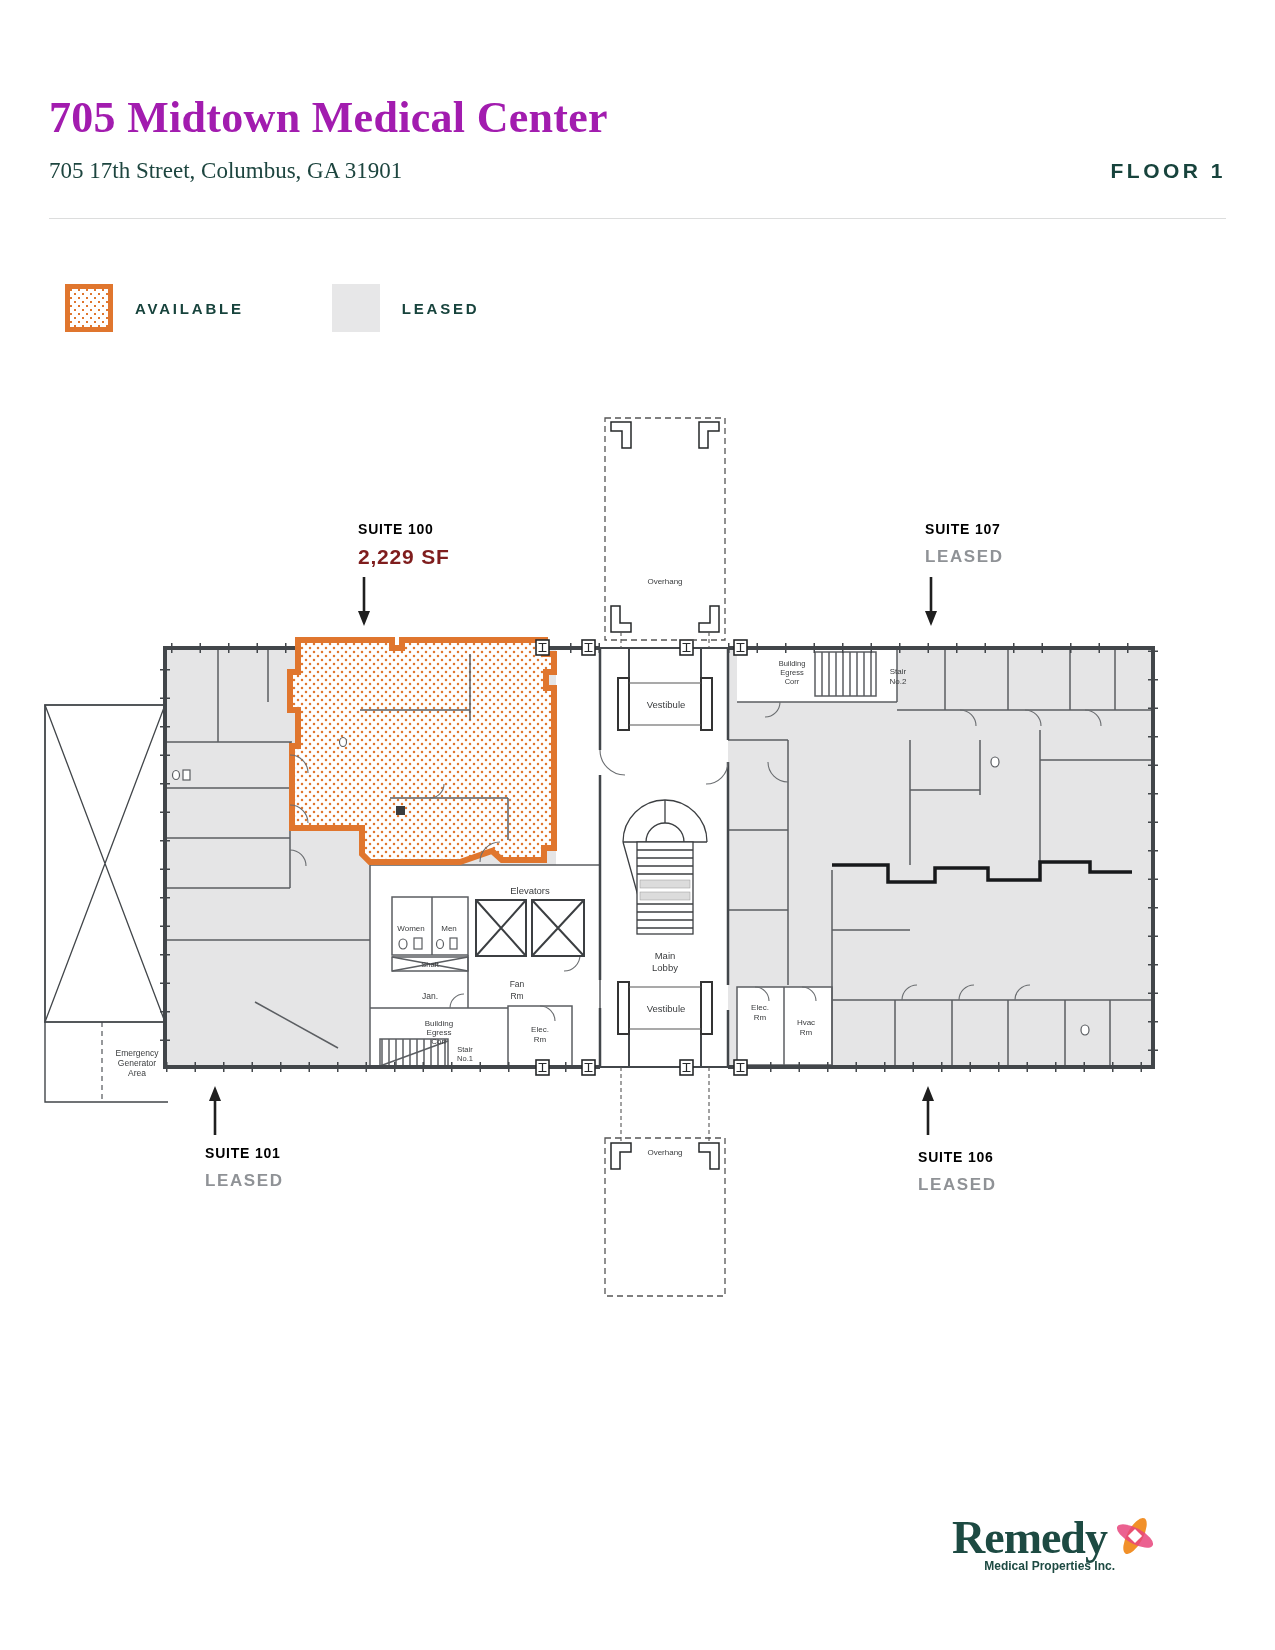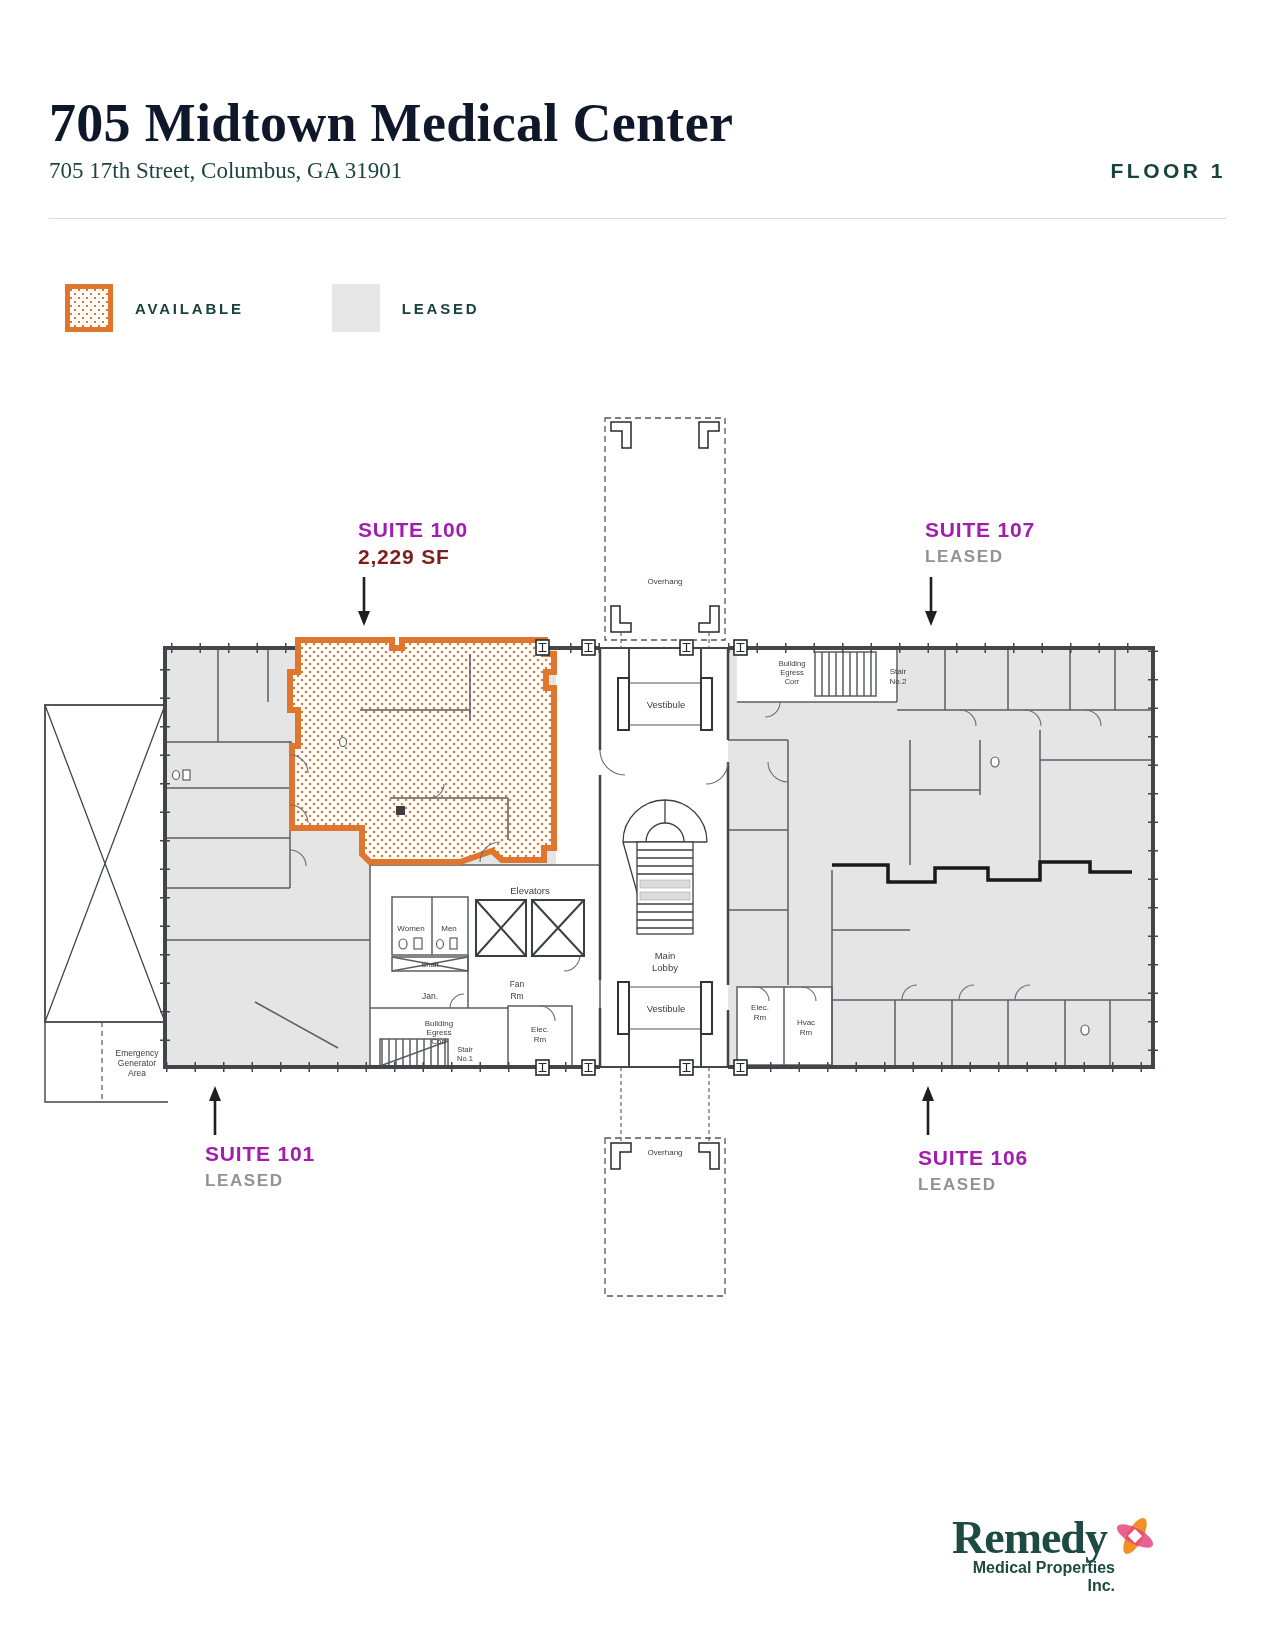--- a/index.html
+++ b/index.html
@@ -1,46 +1,46 @@
 <!DOCTYPE html>
 <html><head>
 <meta charset="utf-8">
 <style>
   html,body{margin:0;padding:0;background:#fff;}
   .page{position:relative;width:1275px;height:1650px;background:#fff;overflow:hidden;
         font-family:"Liberation Sans",sans-serif;color:#17433c;}
   .title{position:absolute;left:49px;top:92px;margin:0;
-         font-family:"Liberation Serif",serif;font-weight:700;font-size:54px;
-         letter-spacing:.3px;color:#0f172a;text-align:right;}
+         font-family:"Liberation Serif",serif;font-weight:700;font-size:44px;
+         letter-spacing:.3px;color:#a21caf;text-align:right;}
   .address{position:absolute;left:49px;top:158px;font-size:23px;color:#1d453f;font-family:Liberation Serif, serif;}
   .floor{position:absolute;right:49px;top:159px;font-size:21px;font-weight:700;
          letter-spacing:3.5px;color:#17433c;text-align:center;}
   .divider{position:absolute;left:49px;top:218px;width:1177px;height:1px;background:#dcdddd;}
   .legend{position:absolute;left:65px;top:284px;display:flex;gap:88px;align-items:center;}
   .legend-item{display:flex;align-items:center;gap:22px;}
   .swatch{width:48px;height:48px;box-sizing:border-box;}
   .swatch.available{border:5px solid #e0762e;background-color:#fff;
      background-image:radial-gradient(#e0762e 1.3px,transparent 1.45px),
                       radial-gradient(#e0762e 1.3px,transparent 1.45px);
      background-size:8px 8px;background-position:1px 1px,5px 5px;}
   .swatch.leased{background:#e7e7e8;}
   .legend-label{font-size:15px;font-weight:700;letter-spacing:2.8px;color:#17433c;}
   .callout{position:absolute;}
-  .callout .name{font-size:21px;font-weight:700;letter-spacing:.8px;line-height:27px;color:#a21caf;}
+  .callout .name{font-size:14px;font-weight:700;letter-spacing:.8px;line-height:27px;color:#000000;}
   .callout .detail{font-size:21px;font-weight:700;letter-spacing:.8px;line-height:27px;color:#7f1d1d;}
   .callout .detail.gray{font-size:17px;letter-spacing:1.6px;color:#8f9296;}
   .arrow{position:absolute;}
   .plan{position:absolute;left:40px;top:410px;width:1120px;height:890px;}
   .plan text{font-family:"Liberation Sans",sans-serif;fill:#3a3c3e;text-anchor:middle;}
   .t7{font-size:7.5px;} .t8{font-size:8px;} .t85{font-size:8.5px;} .t9{font-size:9.5px;}
   .logo{position:absolute;left:952px;top:1512px;width:215px;}
   .logo-row{display:flex;align-items:center;}
   .logo-word{font-family:"Liberation Serif",serif;font-weight:600;font-size:46px;
              color:#1d4a42;letter-spacing:-1px;line-height:52px;}
-  .logo-sub{width:163px;text-align:right;font-size:16px;font-weight:700;color:#1d4a42;margin-top:-5px;}
+  .logo-sub{width:163px;text-align:right;font-size:12px;font-weight:700;color:#1d4a42;margin-top:-5px;}
 </style>
 </head>
 <body>
 
 <div class="page">
 
   <h1 class="title">705 Midtown Medical Center</h1>
   <div class="address">705 17th Street, Columbus, GA 31901</div>
   <div class="floor">FLOOR 1</div>
   <div class="divider"></div>

